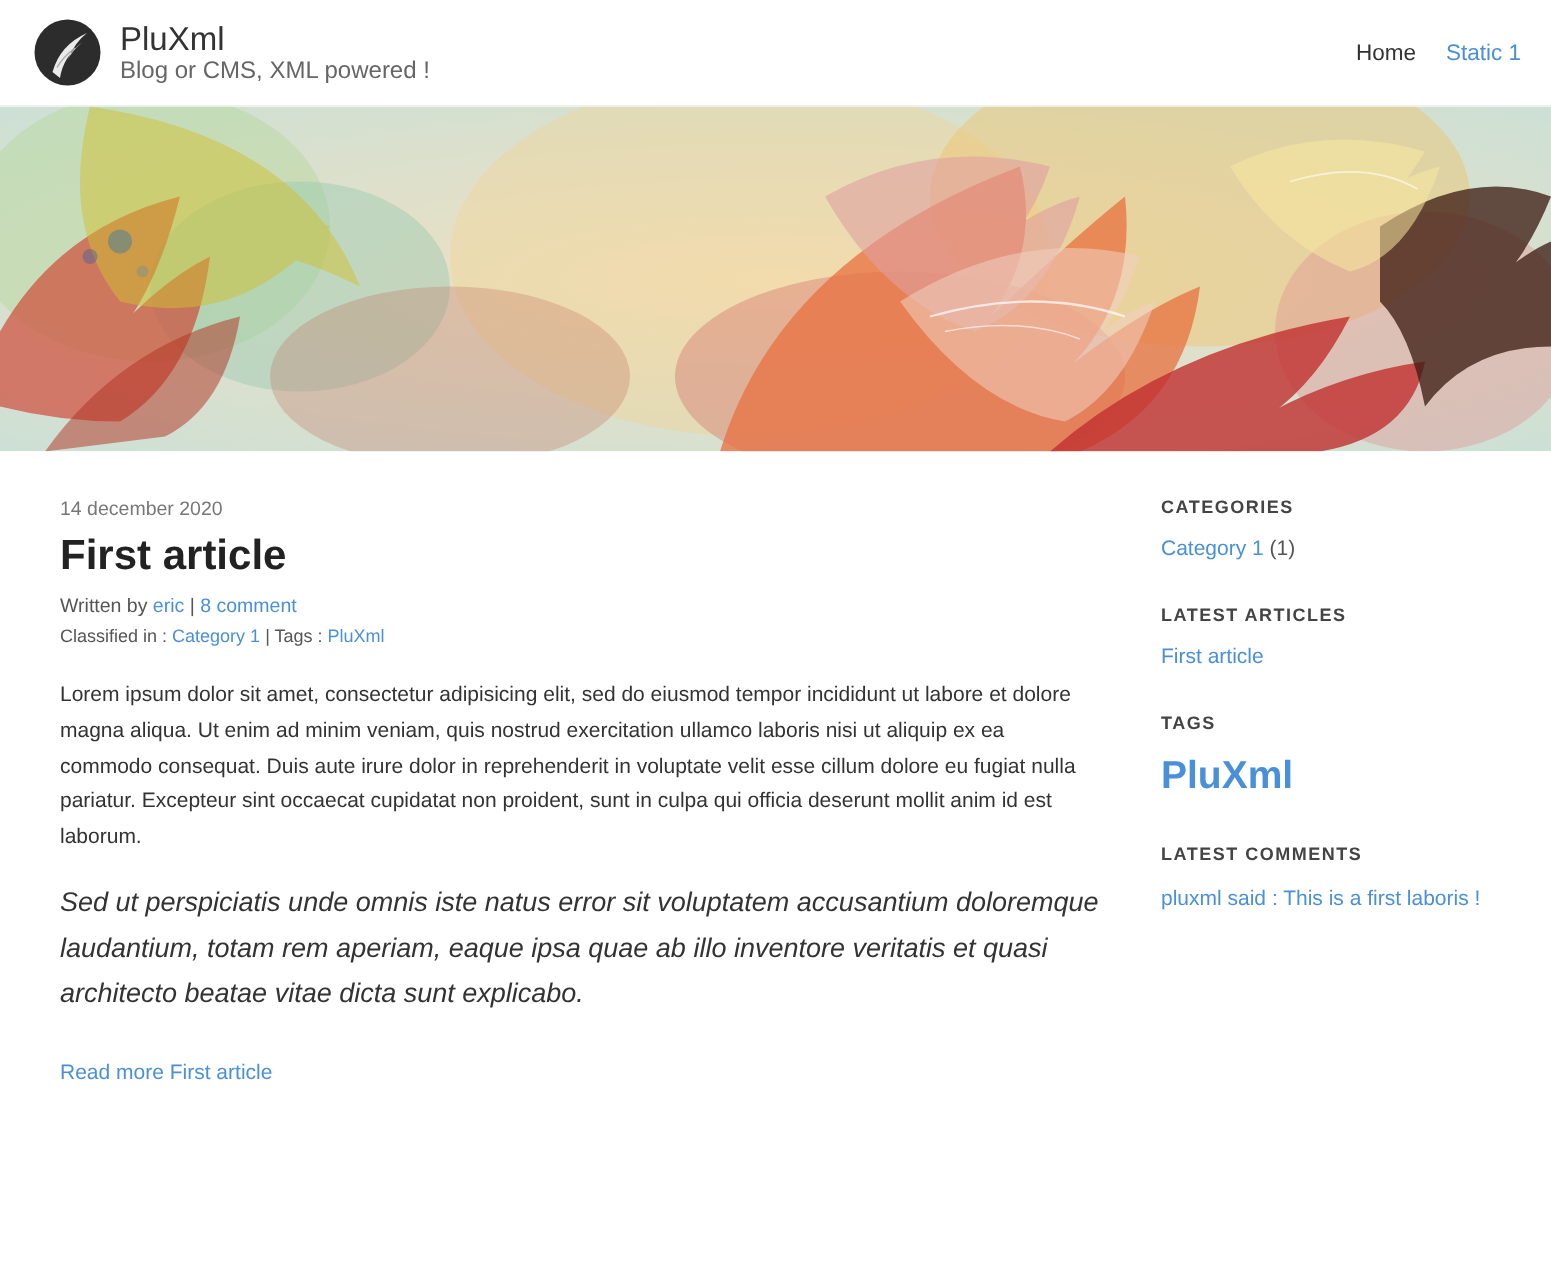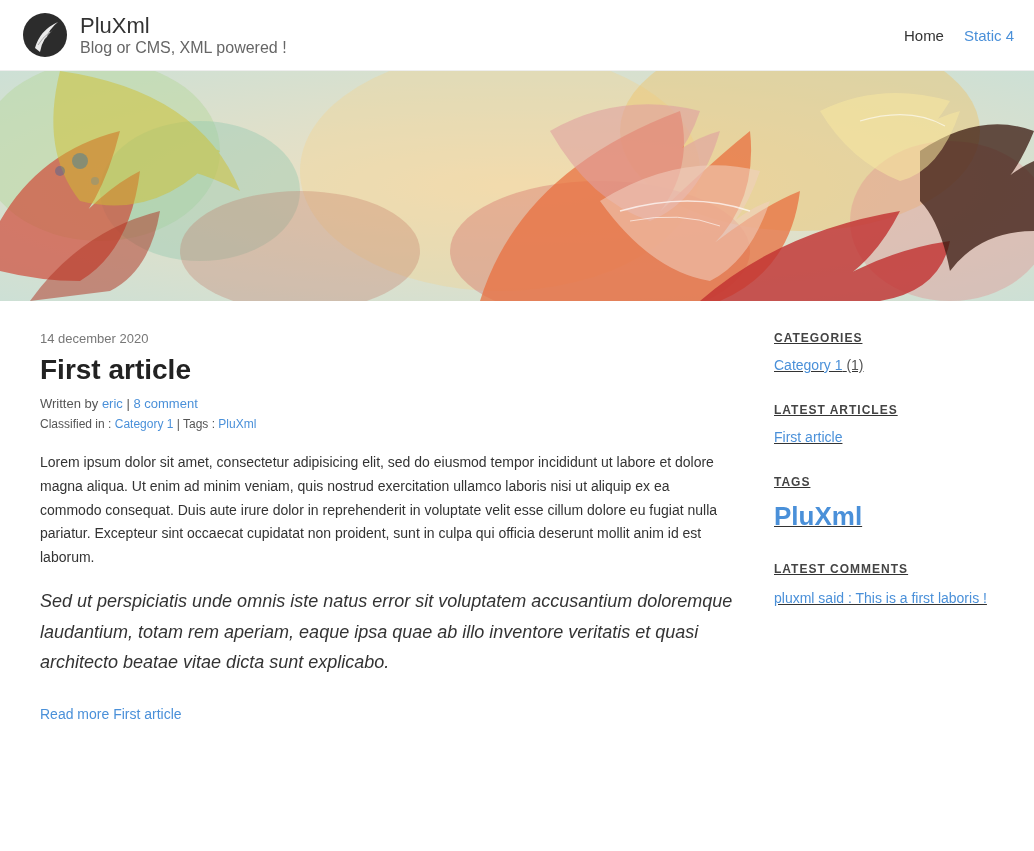--- a/index.html
+++ b/index.html
@@ -69,21 +69,21 @@
       display: flex;
       align-items: flex-start;
       justify-content: center;
       padding-top: 5px;
     }
     .article-text { flex: 1; line-height: 1.7; color: #333; font-size: 14px; }
     .article-text-full { line-height: 1.7; color: #333; font-size: 18px; margin-bottom: 28px; font-style: italic; }
     .read-more { color: #4a90d9; text-decoration: none; font-size: 14px; }
 
     
-    .sidebar-section { margin-bottom: 30px; text-decoration: underline; }
+    .sidebar-section { margin-bottom: 30px; }
     .sidebar-heading {
       font-size: 12px;
       font-weight: bold;
       letter-spacing: 1px;
       text-transform: uppercase;
       color: #444;
       margin-bottom: 12px;
     }
     .sidebar-link { color: #4a90d9; text-decoration: none; font-size: 14px; }
     .sidebar-count { color: #555; font-size: 14px; }
@@ -109,21 +109,21 @@
       <path d="M15 38 Q20 20 38 12 Q30 18 25 30 Q28 24 35 18 Q22 28 20 42 Z" fill="white" opacity="0.9"></path>
       <path d="M18 35 Q22 28 30 22" stroke="#aaa" stroke-width="1" fill="none"></path>
     </svg>
     <div class="site-title-group">
       <span class="site-title">PluXml</span>
       <span class="site-subtitle">Blog or CMS, XML powered !</span>
     </div>
   </div>
   <nav>
     <a class="nav-link home" href="#">Home</a>
-    <a class="nav-link active" href="#">Static 4</a>
+    <a class="nav-link active" href="#">Static 1</a>
   </nav>
 </header>
 
 <div class="banner">
   <svg class="banner-svg" viewBox="0 0 1034 230" xmlns="http://www.w3.org/2000/svg">
     <defs>
       <radialGradient id="bg1" cx="50%" cy="50%" r="80%">
         <stop offset="0%" stop-color="#f0e0c0"></stop>
         <stop offset="100%" stop-color="#c8e0d8"></stop>
       </radialGradient>

